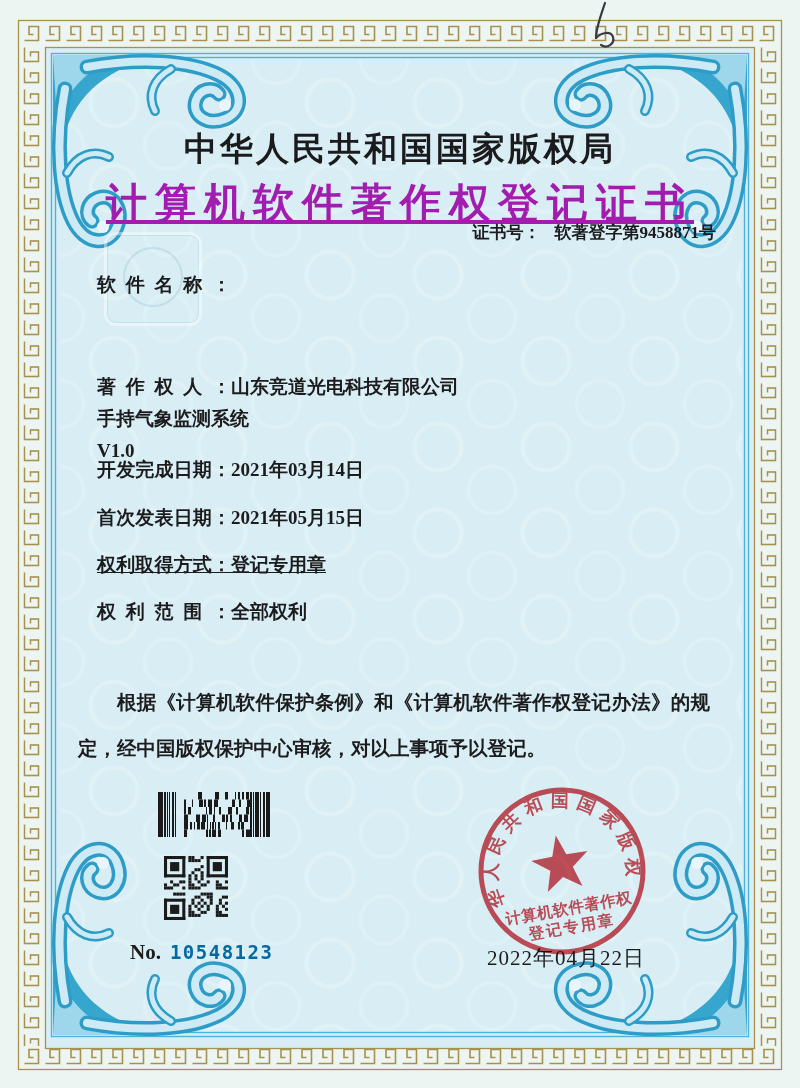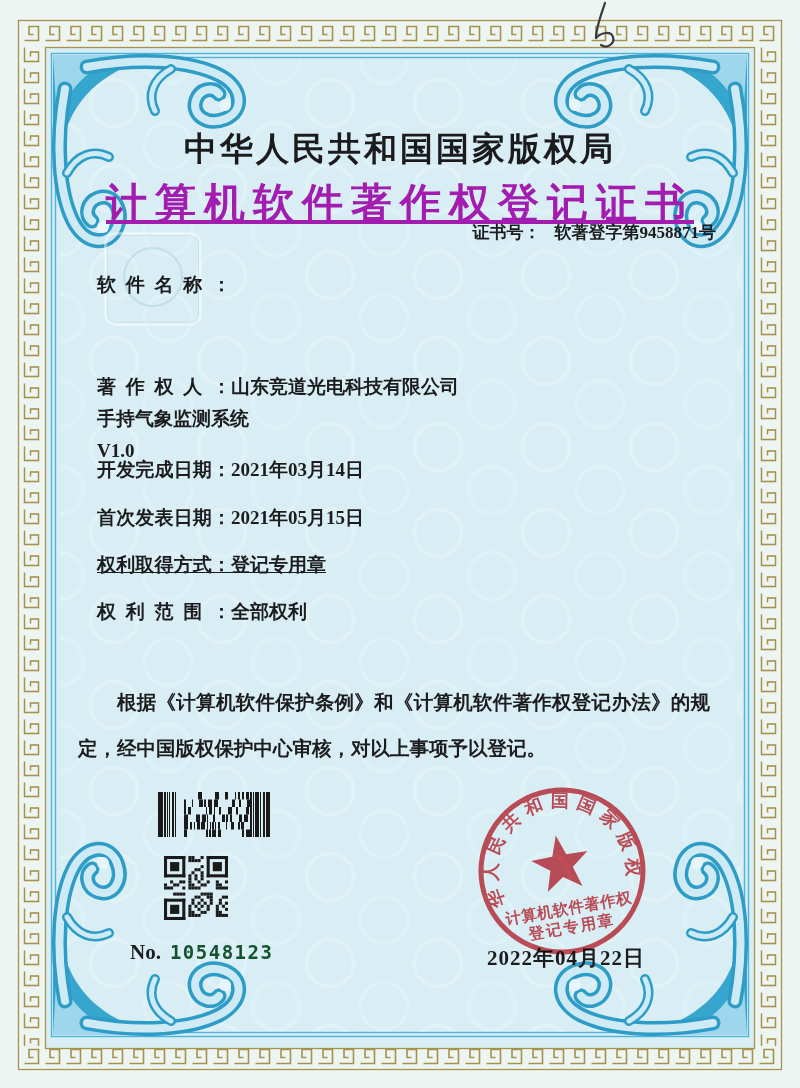--- a/index.html
+++ b/index.html
@@ -27,22 +27,22 @@
   .fvalue{margin-left:0;}
   .fvalue .line2{display:block;margin-top:8px;}
   .r1{top:272px;flex-direction:column;} .r2{top:374px;} .r3{top:457px;} .r4{top:505px;}
   .r5{top:552px;text-decoration:underline;} .r6{top:599px;align-items:center;} .r7{top:645px;}
   .statement{position:absolute;left:78px;top:680px;width:632px;font-size:19.5px;line-height:46px;
     font-weight:600;text-indent:39px;text-align:justify;}
   .barcode{position:absolute;left:158px;top:792px;}
   .qrcode{position:absolute;left:164px;top:856px;}
   .serial{position:absolute;left:130px;top:940px;font-size:21px;font-weight:700;}
   .serial .num{font-family:"DejaVu Sans Mono",monospace;font-size:19px;font-weight:700;
-    color:#14532d;letter-spacing:1.5px;margin-left:9px;}
-  .issue-date{position:absolute;left:487px;top:944px;font-size:21px;font-weight:700;letter-spacing:1px;z-index:2;}
+    color:#0369a1;letter-spacing:1.5px;margin-left:9px;}
+  .issue-date{position:absolute;left:487px;top:944px;font-size:21px;font-weight:400;letter-spacing:1px;z-index:2;}
   .seal{position:absolute;left:477px;top:786px;width:170px;height:170px;z-index:3;
     transform:rotate(-10deg);mix-blend-mode:multiply;opacity:.93;}
   .handwriting{position:absolute;left:572px;top:0;z-index:4;}
 </style>
 </head>
 <body>
 
 <div class="page">
 
   <div class="inner-bg"></div>

